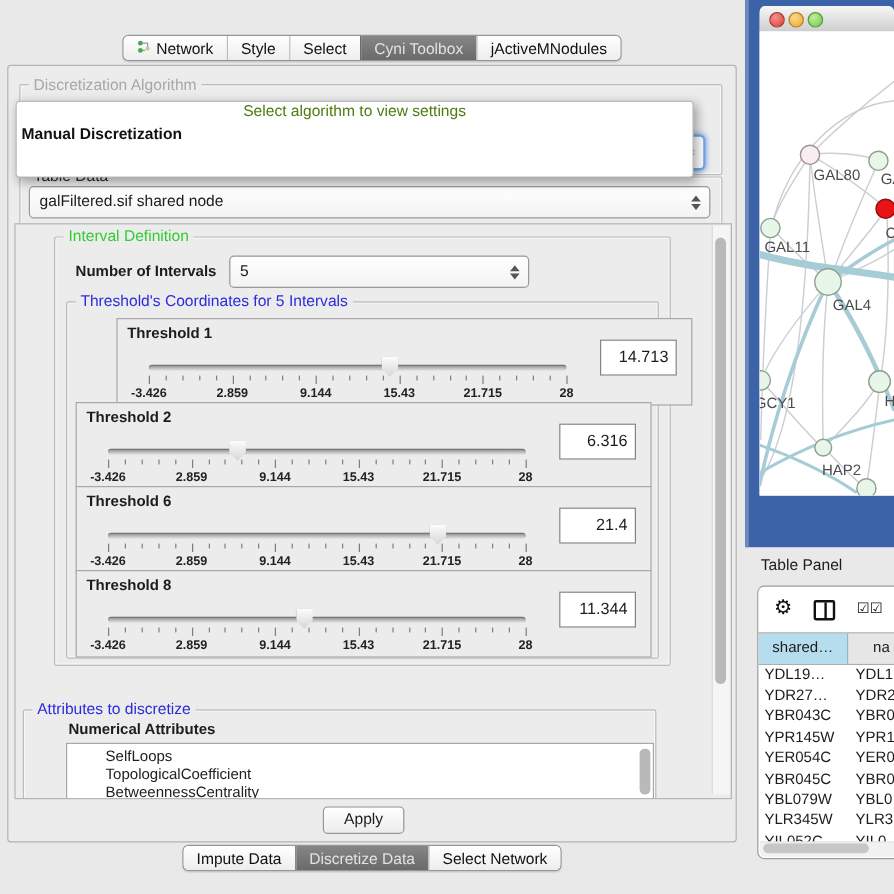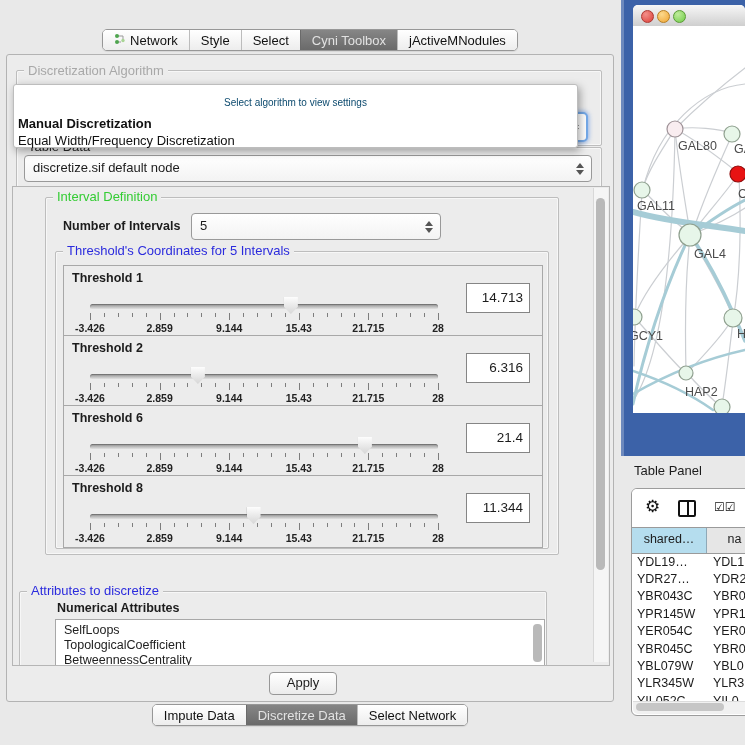--- a/index.html
+++ b/index.html
@@ -36,21 +36,21 @@
   .spinner{position:absolute;right:7px;top:50%;transform:translateY(-50%);display:flex;flex-direction:column;gap:2px;}
   .spinner i{display:block;width:0;height:0;border-left:4px solid transparent;border-right:4px solid transparent;}
   .spinner .up{border-bottom:5px solid #555;}
   .spinner .dn{border-top:5px solid #555;}
 
   .algo-combo{left:24px;top:112px;width:560px;height:26px;border:2px solid #74a9e8;border-radius:5px;
               background:#fff;box-shadow:0 0 4px 1px rgba(100,150,230,.65);}
 
   .popup{left:13px;top:84px;width:563px;height:62px;background:#fff;border:1px solid #bdbdbd;border-radius:3px;
          box-shadow:2px 3px 9px rgba(0,0,0,.35);z-index:6;}
-  .popup-prompt{height:18px;text-align:center;color:#0c4a6e;padding-top:12px;font-size:10px;}
+  .popup-prompt{height:18px;text-align:center;color:#4d7c0f;padding-top:0;font-size:13px;}
   .algo-opt{padding:0 4px;line-height:17px;font-size:13px;color:#111;}
   .algo-opt:first-child{font-weight:bold;}
 
   
   .scrollpanel{left:12px;top:186px;width:596px;height:478px;border:1px solid #b5b5b5;background:#ececec;overflow:hidden;}
   .vsb{position:absolute;right:1px;top:1px;width:14px;height:474px;background:#f5f5f5;border-left:1px solid #d8d8d8;}
   .vsb-thumb{position:absolute;left:2px;top:10px;width:9px;height:372px;background:#b9b9b9;border-radius:5px;}
 
   .thr-row{position:absolute;left:50px;width:478px;height:71px;border:1px solid #a8a8a8;background:#ececec;}
   .thr-label{position:absolute;left:8px;top:5px;font-weight:bold;font-size:12.5px;}
@@ -146,28 +146,27 @@
     <span class="spinner">
         <i class="up"></i>
         <i class="dn"></i>
       </span>
   </div>
 
   <div class="abs popup">
     <div class="popup-prompt">Select algorithm to view settings</div>
     <div id="algo-options">
         <div class="algo-opt">Manual Discretization</div>
-        <div class="algo-opt">Equal Width/Frequency Discretization</div>
       </div>
   </div>
 
   <div class="abs groupbox" style="left:16px;top:147px;width:584px;height:42px;"></div>
   <div class="grouptitle t-dark" style="left:24px;top:140px;z-index:1;">Table Data</div>
   <div class="abs combo" style="left:24px;top:155px;width:558px;height:25px;">
-    <span>discretize.sif default node</span>
+    <span>galFiltered.sif shared node</span>
     <span class="spinner">
         <i class="up"></i>
         <i class="dn"></i>
       </span>
   </div>
 
   <div class="abs scrollpanel">
 
     <div class="groupbox abs" style="left:32px;top:10px;width:512px;height:356px;"></div>
     <div class="grouptitle t-green" style="left:40px;top:3px;">Interval Definition</div>
@@ -177,21 +176,21 @@
       <span>5</span>
       <span class="spinner">
           <i class="up"></i>
           <i class="dn"></i>
         </span>
     </div>
 
     <div class="groupbox abs" style="left:42px;top:64px;width:492px;height:296px;"></div>
     <div class="grouptitle t-blue" style="left:50px;top:57px;">Threshold's Coordinates for 5 Intervals</div>
     <div id="thr-rows">
-        <div class="thr-row" style="top: 78px;">
+        <div class="thr-row" style="top: 78px; margin-left: 34px;">
           <div class="thr-label">Threshold 1</div>
           <div class="slider">
             <div class="track"></div>
             <span class="tick major" style="left: 0%;"></span>
             <span class="tick minor" style="left: 4%;"></span>
             <span class="tick minor" style="left: 8%;"></span>
             <span class="tick minor" style="left: 12%;"></span>
             <span class="tick minor" style="left: 16%;"></span>
             <span class="tick major" style="left: 20%;"></span>
             <span class="tick minor" style="left: 24%;"></span>
@@ -343,21 +342,21 @@
             <div class="thumb" style="left: calc(47% - 7px);"></div>
           </div>
           <div class="valbox">11.344</div>
         </div>
       </div>
 
     <div class="groupbox abs" style="left:6px;top:404px;width:526px;height:120px;"></div>
     <div class="grouptitle t-blue" style="left:14px;top:397px;">Attributes to discretize</div>
     <div class="abs" style="left:44px;top:414px;font-weight:bold;font-size:12.5px;">Numerical Attributes</div>
     <div class="attr-list">
-      <div id="attr-items" style="padding-top:3px;">
+      <div id="attr-items" style="padding-top:3px;margin-left:24px;">
           <div class="attr-item">SelfLoops</div>
           <div class="attr-item">TopologicalCoefficient</div>
           <div class="attr-item">BetweennessCentrality</div>
         </div>
       <div class="attr-vsb"></div>
     </div>
 
     <div class="vsb">
       <div class="vsb-thumb"></div>
     </div>

